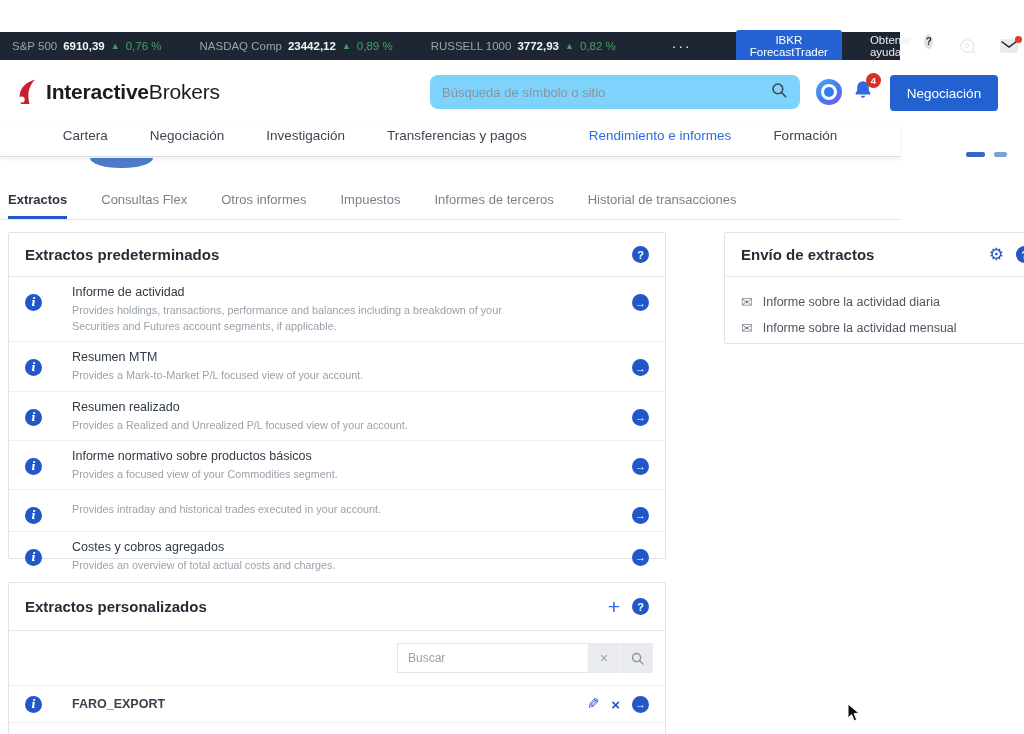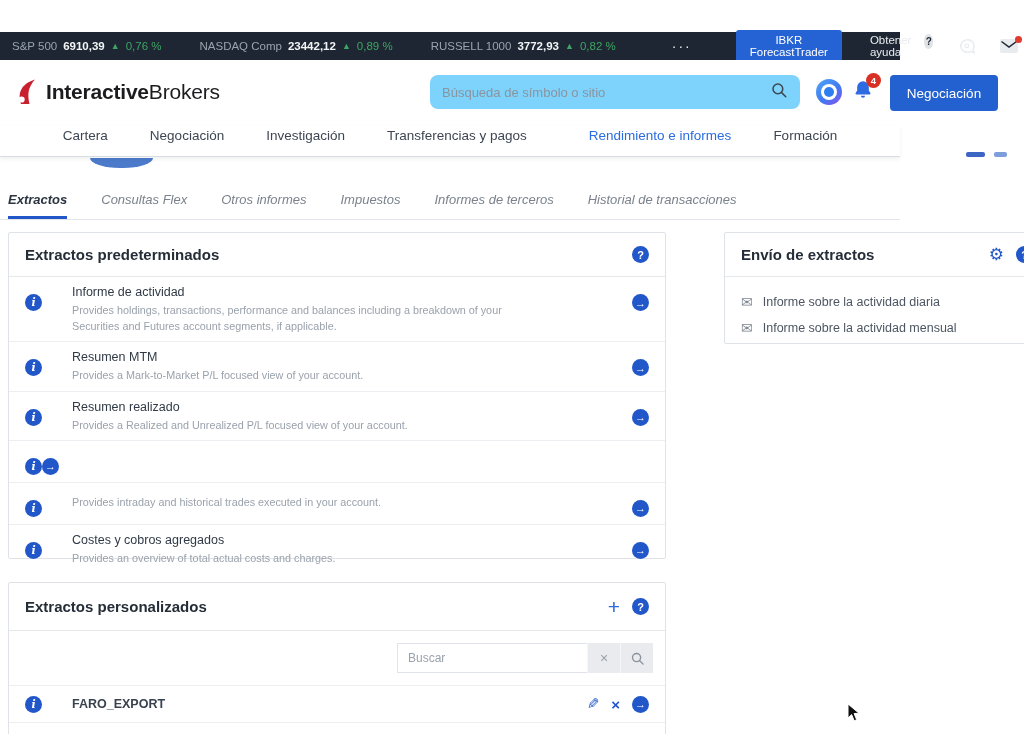--- a/index.html
+++ b/index.html
@@ -41,21 +41,21 @@
   .navrow .nav-item { cursor: pointer; padding-top: 2px; }
   .navrow .active { color: #2b6cde; padding-left: 20px; }
 
   
   .pill-frag { position: absolute; left: 90px; top: 126px; width: 63px; height: 10px; background: #4d7bcb; border-radius: 0 0 30px 30px / 0 0 10px 10px; z-index: 1; }
   .frag-a { position: absolute; left: 966px; top: 120px; width: 19px; height: 5px; background: #3b66c4; border-radius: 2px; z-index: 1; }
   .frag-b { position: absolute; left: 994px; top: 120px; width: 13px; height: 5px; background: #7e9ddb; border-radius: 2px; z-index: 1; }
 
   
   .tabsrow { margin-top: 35px; padding-left: 8px; display: flex; gap: 34px; border-bottom: 1px solid #e2e5e9; font-size: 13px; color: #79828c; }
-  .tab { padding-bottom: 9px; cursor: pointer; font-style: italic; }
+  .tab { padding-bottom: 9px; cursor: pointer; }
   .tab.active { color: #2b3440; font-weight: bold; border-bottom: 3px solid #2257c9; }
 
   
   .card { position: absolute; background: #fff; border: 1px solid #dfe3e8; border-radius: 2px; }
   .card-left { left: 8px; top: 200px; width: 658px; height: 327px; }
   .card-right { left: 724px; top: 200px; width: 326px; height: 112px; }
   .card-bottom { left: 8px; top: 550px; width: 658px; height: 180px; }
   .card-header { display: flex; align-items: center; padding: 13px 16px; border-bottom: 1px solid #e6e9ec; }
   .card-title { font-size: 15px; font-weight: bold; color: #242d38; flex: 1; }
   .hdr-icons { display: flex; align-items: center; gap: 12px; }
@@ -225,20 +225,24 @@
       <span class="info-circle">i</span>
       <div class="srow-text">
         <div class="srow-title">Resumen realizado</div>
         <div class="srow-desc">Provides a Realized and Unrealized P/L focused view of your account.</div>
       </div>
       <span class="arrow-circle">→</span>
     </div>
 
     <div class="srow">
       <span class="info-circle">i</span>
+      <div class="srow-text">
+        <div class="srow-title">Informe normativo sobre productos básicos</div>
+        <div class="srow-desc">Provides a focused view of your Commodities segment.</div>
+      </div>
       <span class="arrow-circle">→</span>
     </div>
 
     <div class="srow">
       <span class="info-circle">i</span>
       <div class="srow-text">
         <div class="srow-desc">Provides intraday and historical trades executed in your account.</div>
       </div>
       <span class="arrow-circle">→</span>
     </div>

